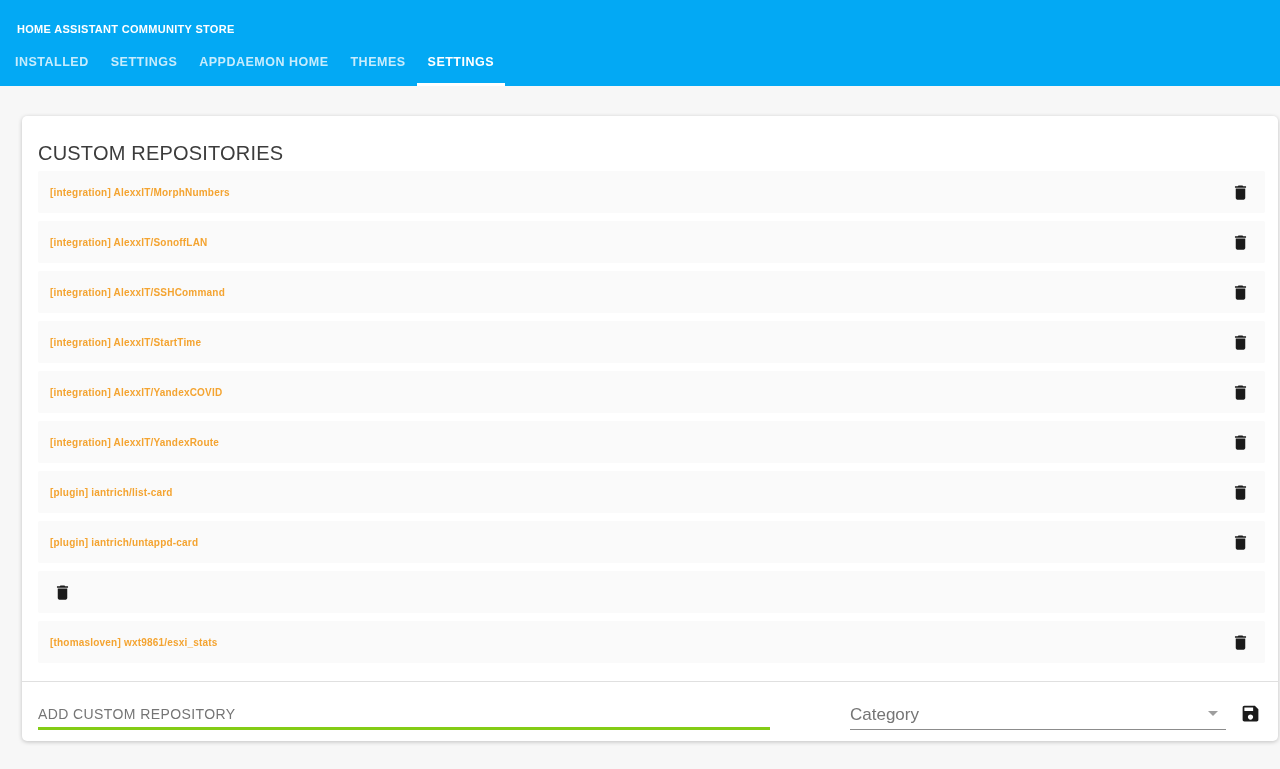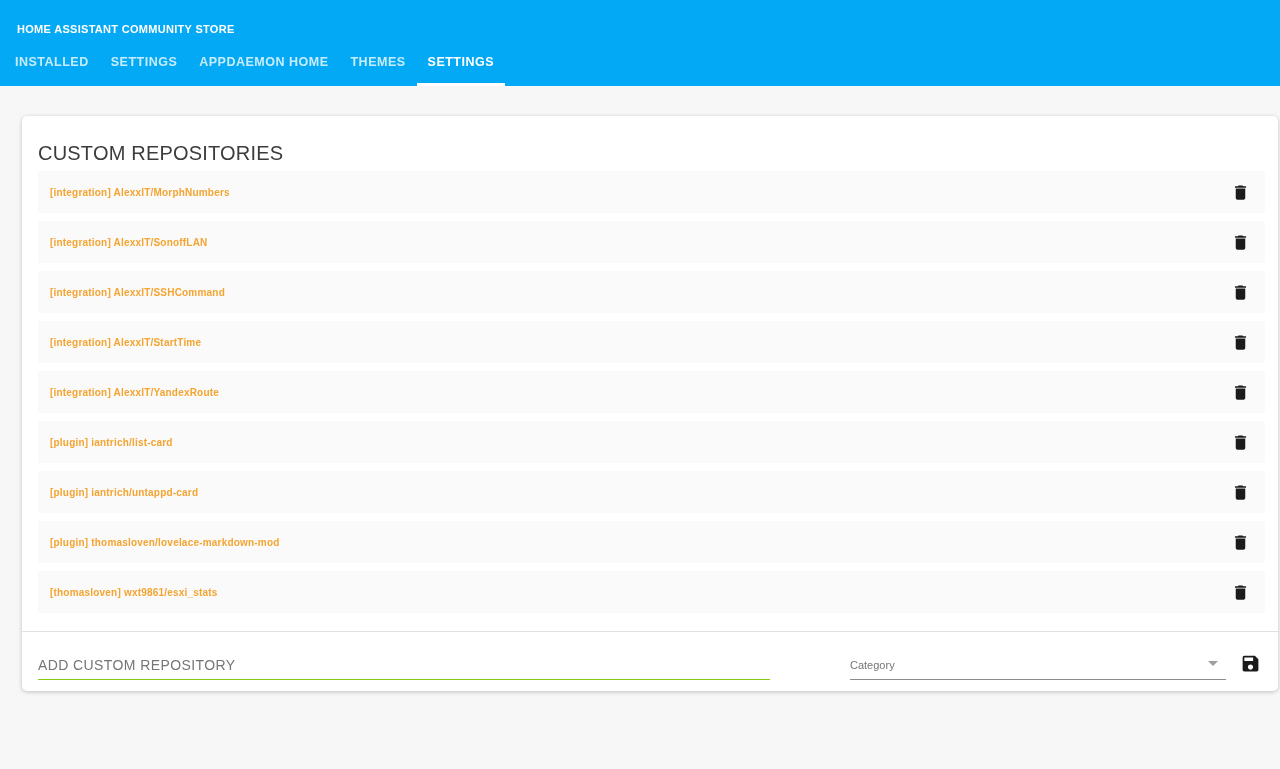--- a/index.html
+++ b/index.html
@@ -59,29 +59,29 @@
   .icon-btn svg{fill:var(--icon-color);}
   .delete-btn svg{width:19px;height:19px;}
   .divider{border:0;border-top:1px solid #e0e0e0;margin:18px 0 0;}
   
   .add-form{
     display:flex;align-items:flex-end;height:59px;margin:0;
     padding:0 16px 11px 16px;
   }
   .repo-input{
     width:732px;height:30px;border:none;outline:none;background:transparent;
-    border-bottom:1px solid #84cc16;border-radius:0;
+    border-bottom:3px solid #84cc16;border-radius:0;
     font-family:inherit;font-size:14px;letter-spacing:.4px;color:#212121;padding:0;
   }
   .repo-input::placeholder{color:var(--muted-text);opacity:1;}
   .category-select{
     flex:1;margin-left:80px;margin-right:10px;height:30px;
     border-bottom:1px solid #8c8c8c;
     display:flex;align-items:center;justify-content:space-between;
-    color:var(--muted-text);font-size:11px;cursor:pointer;padding:0 8px 0 0;
+    color:var(--muted-text);font-size:17px;cursor:pointer;padding:0 8px 0 0;
   }
   .caret{
     width:0;height:0;margin-bottom:2px;
     border-left:5px solid transparent;border-right:5px solid transparent;
     border-top:5px solid #9e9e9e;
   }
   .save-btn{margin:0 0 5px 2px;}
   .save-btn svg{width:21px;height:21px;}
 </style>
 </head>
@@ -131,20 +131,28 @@
   </div>
         <div class="repo-row">
     <a class="repo-link">[integration] AlexxIT/StartTime</a>
     <button class="icon-btn delete-btn" type="button">
       <svg viewBox="0 0 24 24">
         <path d="M6 19c0 1.1.9 2 2 2h8c1.1 0 2-.9 2-2V7H6v12zM19 4h-3.5l-1-1h-5l-1 1H5v2h14V4z"></path>
       </svg>
     </button>
   </div>
         <div class="repo-row">
+    <a class="repo-link">[integration] AlexxIT/YandexCOVID</a>
+    <button class="icon-btn delete-btn" type="button">
+      <svg viewBox="0 0 24 24">
+        <path d="M6 19c0 1.1.9 2 2 2h8c1.1 0 2-.9 2-2V7H6v12zM19 4h-3.5l-1-1h-5l-1 1H5v2h14V4z"></path>
+      </svg>
+    </button>
+  </div>
+        <div class="repo-row">
     <a class="repo-link">[integration] AlexxIT/YandexRoute</a>
     <button class="icon-btn delete-btn" type="button">
       <svg viewBox="0 0 24 24">
         <path d="M6 19c0 1.1.9 2 2 2h8c1.1 0 2-.9 2-2V7H6v12zM19 4h-3.5l-1-1h-5l-1 1H5v2h14V4z"></path>
       </svg>
     </button>
   </div>
         <div class="repo-row">
     <a class="repo-link">[plugin] iantrich/list-card</a>
     <button class="icon-btn delete-btn" type="button">
@@ -155,21 +163,20 @@
   </div>
         <div class="repo-row">
     <a class="repo-link">[plugin] iantrich/untappd-card</a>
     <button class="icon-btn delete-btn" type="button">
       <svg viewBox="0 0 24 24">
         <path d="M6 19c0 1.1.9 2 2 2h8c1.1 0 2-.9 2-2V7H6v12zM19 4h-3.5l-1-1h-5l-1 1H5v2h14V4z"></path>
       </svg>
     </button>
   </div>
         <div class="repo-row">
-    <a class="repo-link">[plugin] thomasloven/lovelace-markdown-mod</a>
     <button class="icon-btn delete-btn" type="button">
       <svg viewBox="0 0 24 24">
         <path d="M6 19c0 1.1.9 2 2 2h8c1.1 0 2-.9 2-2V7H6v12zM19 4h-3.5l-1-1h-5l-1 1H5v2h14V4z"></path>
       </svg>
     </button>
   </div>
         <div class="repo-row">
     <a class="repo-link">[thomasloven] wxt9861/esxi_stats</a>
     <button class="icon-btn delete-btn" type="button">
       <svg viewBox="0 0 24 24">

